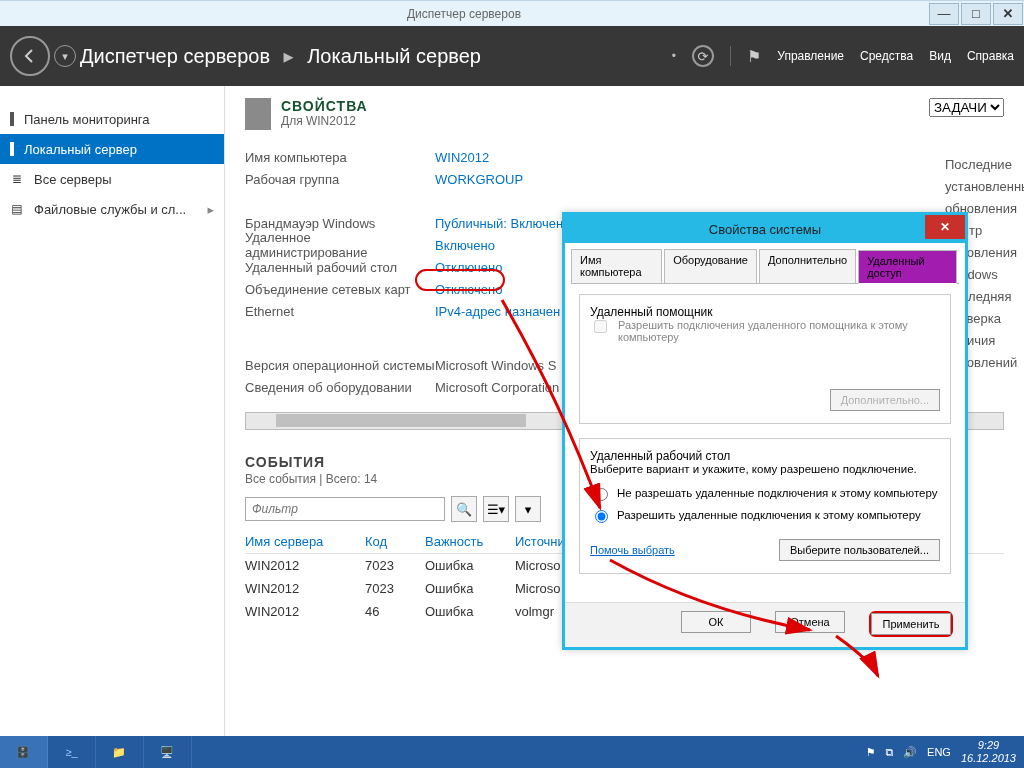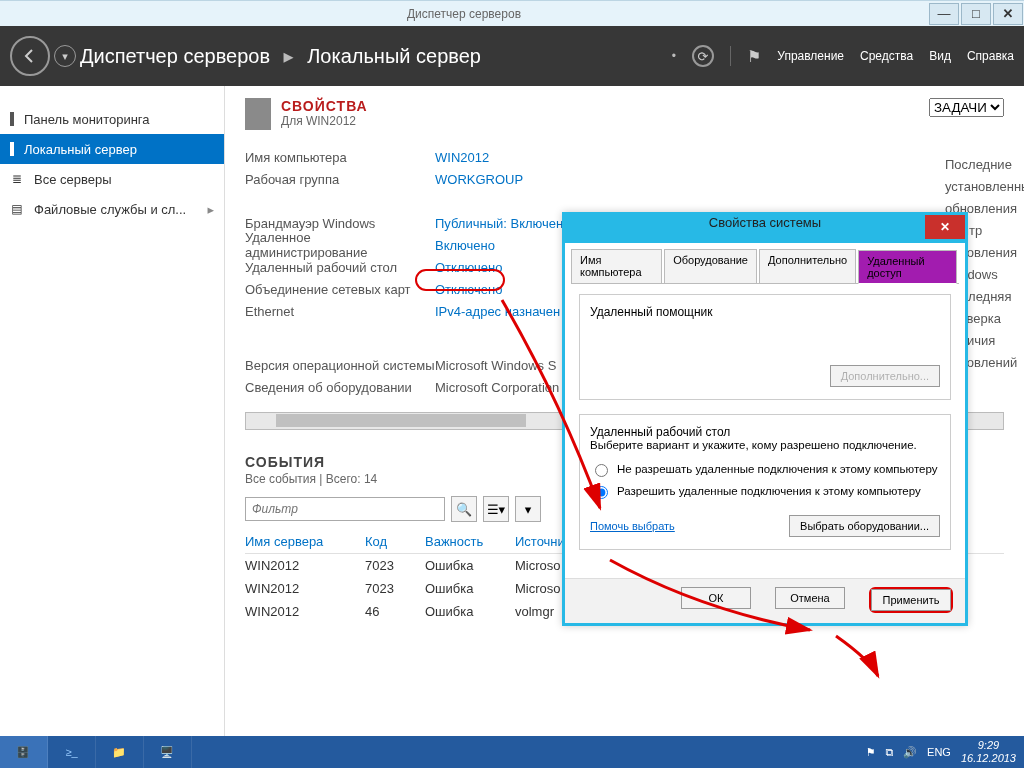--- a/index.html
+++ b/index.html
@@ -29,21 +29,21 @@
 .nav-item { display: flex; align-items: center; height: 30px; padding: 0 10px; font-size: 13px; color: #333; gap: 10px; }
 .nav-item.selected { background: #0072c6; color: #fff; }
 .nav-icon { width: 14px; height: 14px; display: inline-flex; align-items: center; justify-content: center; font-size: 12px; }
 .nav-bar { width:4px; height:14px; background:#555; }
 .nav-item.selected .nav-bar { background:#fff; }
 
 
 .main { flex: 1; background: #fff; padding: 12px 20px 0 20px; overflow: hidden; position: relative; }
 .tile-header { display:flex; align-items:flex-start; gap:10px; }
 .tile-icon { width:26px; height:32px; background:#8a8a8a; }
-.tile-title { font-size: 14px; font-weight: bold; letter-spacing: 1px; color: #b91c1c; }
+.tile-title { font-size: 14px; font-weight: bold; letter-spacing: 1px; color: #14532d; }
 .tile-sub { font-size: 12px; color: #666; }
 
 .props { margin-top: 16px; font-size: 13px; color: #555; }
 .prow { display: flex; height: 22px; align-items: center; }
 .prow .k { width: 190px; color: #555; }
 .prow .v { color: #0072c6; }
 .prow .v.plain { color: #555; }
 .rightcol { position:absolute; left:720px; top:68px; font-size:13px; color:#555; line-height:22px; }
 
 .ring { position:absolute; border:2px solid #d00; border-radius:12px; pointer-events:none; }
@@ -60,21 +60,21 @@
 .filterbar .btn { width:26px; height:26px; border:1px solid #aaa; display:flex; align-items:center; justify-content:center; font-size:13px; background:#f4f4f4; }
 
 .evt-table { margin-top:12px; font-size:13px; }
 .evt-head { display:flex; color:#0072c6; border-bottom:1px solid #e0e0e0; padding-bottom:4px; }
 .evt-head div, .evt-row div { padding-right:16px; }
 .c-server{width:120px} .c-code{width:60px} .c-sev{width:90px} .c-src{width:80px}
 .evt-row { display:flex; padding:4px 0; color:#333; }
 
 
 .dialog { position:absolute; left:562px; top:212px; width:406px; border:3px solid #27b9e6; background:#fff; box-shadow:0 0 8px rgba(0,0,0,.2); font-size:12px; }
-.dlg-title { height:28px; background:#27b9e6; display:flex; align-items:flex-start; justify-content:center; position:relative; }
+.dlg-title { height:28px; background:#27b9e6; display:flex; align-items:center; justify-content:center; position:relative; }
 .dlg-title span { font-size:13px; color:#222; }
 .dlg-close { position:absolute; right:0; top:0; width:40px; height:24px; background:#c9302c; color:#fff; display:flex; align-items:center; justify-content:center; font-weight:bold; }
 .tabs { display:flex; border-bottom:1px solid #bbb; margin:6px 6px 0 6px; }
 .tab { padding:4px 8px; border:1px solid #bbb; border-bottom:none; background:#f3f3f3; margin-right:2px; font-size:11px; }
 .tab.active { background:#a21caf; border-bottom:1px solid #fff; position:relative; top:1px; }
 .dlg-body { padding:10px 14px 14px 14px; }
 .group { border:1px solid #ccc; padding:10px 10px 12px 10px; margin-bottom:14px; position:relative; }
 .cb-row { display:flex; align-items:flex-start; gap:8px; color:#888; font-size:11px; }
 .cb-row input { margin-top:1px; }
 .radio-row { display:flex; align-items:center; gap:6px; margin:6px 0; font-size:11.5px; }
@@ -268,39 +268,43 @@
     </div>
     <div class="tabs">
       <div class="tab">Имя компьютера</div>
       <div class="tab">Оборудование</div>
       <div class="tab">Дополнительно</div>
       <div class="tab active">Удаленный доступ</div>
     </div>
     <div class="dlg-body">
       <div class="group">
         <div class="legend">Удаленный помощник</div>
+        <div class="cb-row">
+          <input type="checkbox" disabled="" style="">
+          <span>Разрешить подключения удаленного помощника к этому компьютеру</span>
+        </div>
         <div style="text-align:right;margin-top:46px">
           <button class="btn-win" disabled="">Дополнительно...</button>
         </div>
       </div>
 
       <div class="group">
         <div class="legend">Удаленный рабочий стол</div>
         <div style="font-size:11.5px;margin-bottom:10px">Выберите вариант и укажите, кому разрешено подключение.</div>
         <div class="radio-row">
             <input type="radio" name="rdp" style="">
             <span>Не разрешать удаленные подключения к этому компьютеру</span>
           </div>
         <div class="radio-row">
             <input type="radio" name="rdp" checked="" style="">
             <span>Разрешить удаленные подключения к этому компьютеру</span>
           </div>
         <div style="display:flex;align-items:center;justify-content:space-between;margin-top:16px">
           <span class="link">Помочь выбрать</span>
-          <button class="btn-win">Выбрать оборудовании...</button>
+          <button class="btn-win">Выберите пользователей...</button>
         </div>
       </div>
     </div>
     <div class="dlg-footer">
       <button class="btn-win" style="width:70px">ОК</button>
       <button class="btn-win" style="width:70px">Отмена</button>
       <span class="ring2" style="display:inline-block"><button class="btn-win" style="width:80px">Применить</button></span>
     </div>
   </div>
 

